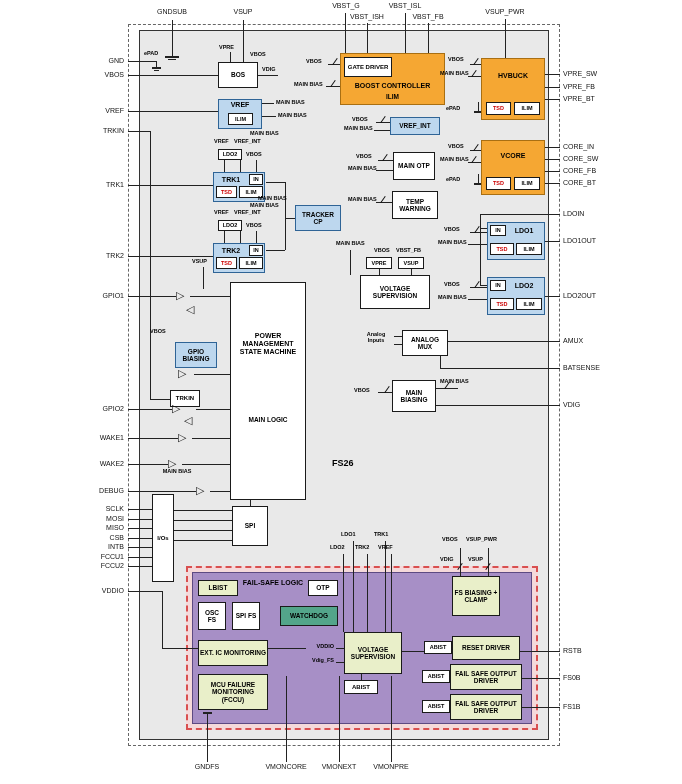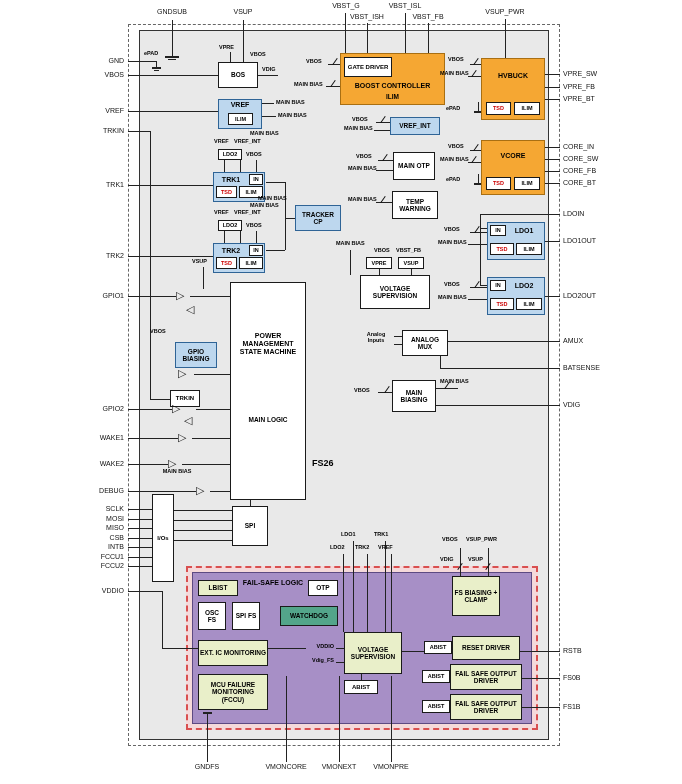--- a/index.html
+++ b/index.html
@@ -257,21 +257,21 @@
   <div class="blk blue" style="left:175px;top:342px;width:42px;height:26px">GPIO BIASING</div>
 
   <div class="blk" style="left:230px;top:282px;width:76px;height:218px"></div>
   <div class="bt" style="left:233px;top:332px;width:70px">POWER MANAGEMENT STATE MACHINE</div>
   <div class="bt" style="left:233px;top:416px;width:70px;font-size:6.5px">MAIN LOGIC</div>
 
   <div class="blk" style="left:170px;top:390px;width:30px;height:17px;font-size:6px">TRKIN</div>
   <div class="blk" style="left:232px;top:506px;width:36px;height:40px">SPI</div>
   <div class="blk" style="left:152px;top:494px;width:22px;height:88px;font-size:6px">I/Os</div>
 
-  <div class="fs26" style="left:312px;top:458px">FS26</div>
+  <div class="fs26" style="left:332px;top:458px">FS26</div>
 
   <div class="bt" style="left:240px;top:579px;width:66px">FAIL-SAFE LOGIC</div>
   <div class="blk green" style="left:198px;top:580px;width:40px;height:16px">LBIST</div>
   <div class="blk" style="left:308px;top:580px;width:30px;height:16px">OTP</div>
   <div class="blk" style="left:198px;top:602px;width:28px;height:28px">OSC FS</div>
   <div class="blk" style="left:232px;top:602px;width:28px;height:28px">SPI FS</div>
   <div class="blk teal" style="left:280px;top:606px;width:58px;height:20px">WATCHDOG</div>
   <div class="blk green" style="left:198px;top:640px;width:70px;height:26px">EXT. IC MONITORING</div>
   <div class="blk green" style="left:198px;top:674px;width:70px;height:36px">MCU FAILURE MONITORING (FCCU)</div>
   <div class="blk green" style="left:344px;top:632px;width:58px;height:42px">VOLTAGE SUPERVISION</div>

